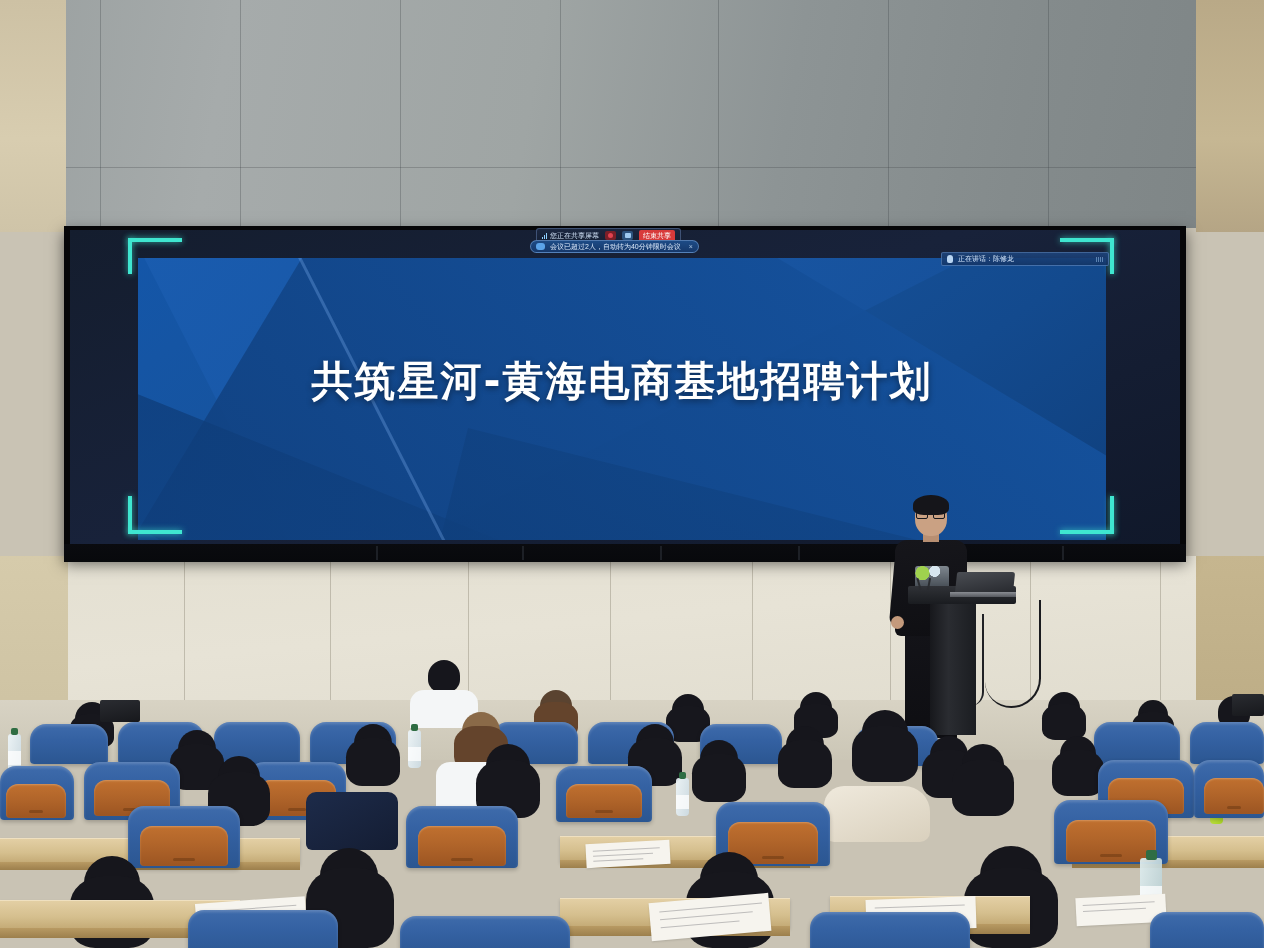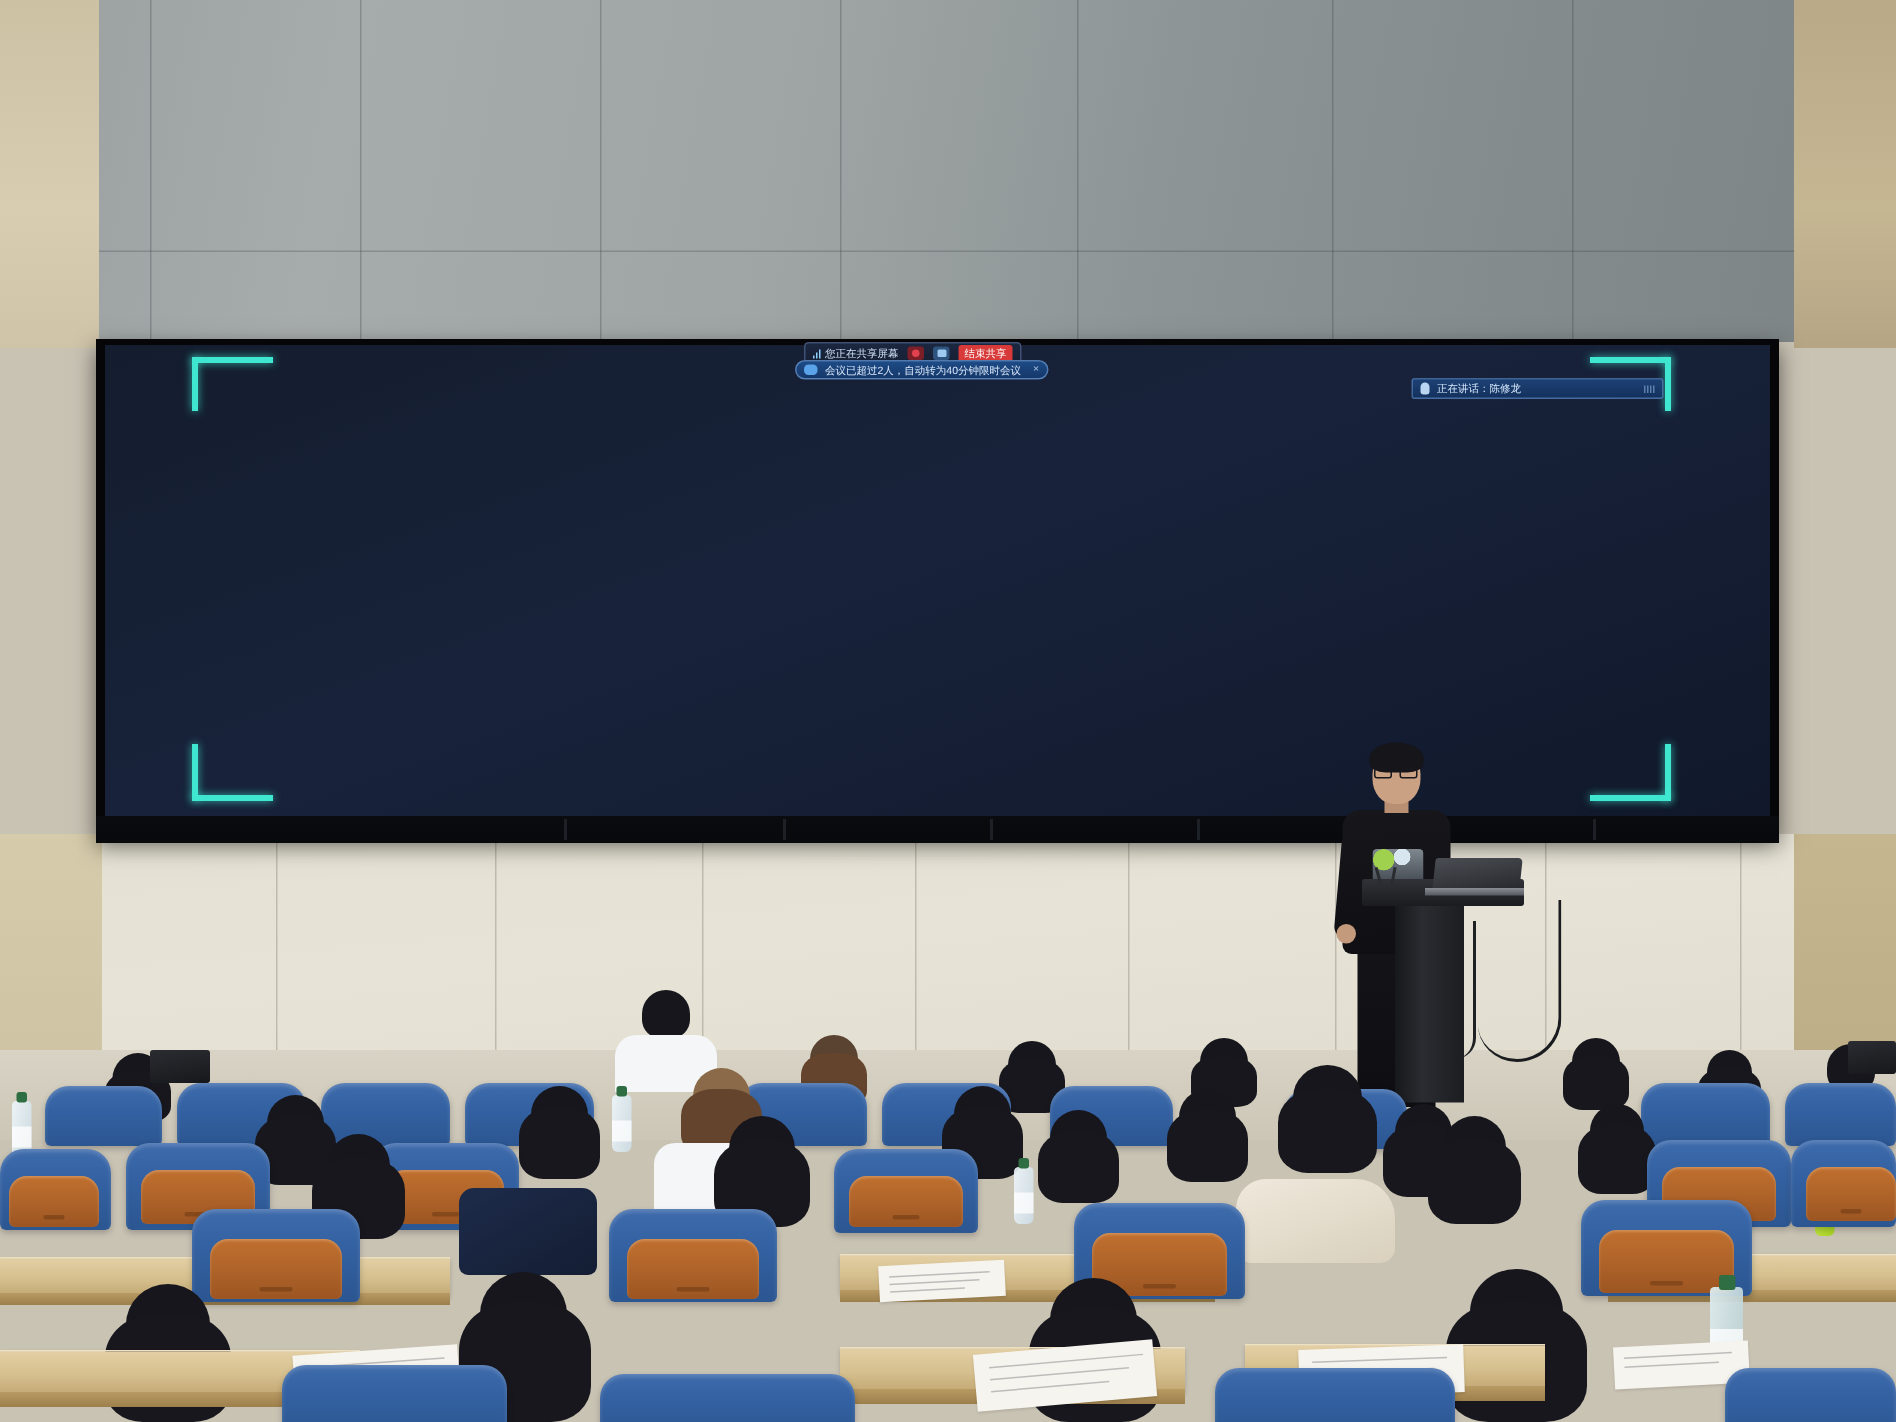--- a/index.html
+++ b/index.html
@@ -395,20 +395,28 @@
   <div class="wall-lower-seam" style="left:468px"></div>
   <div class="wall-lower-seam" style="left:610px"></div>
   <div class="wall-lower-seam" style="left:752px"></div>
   <div class="wall-lower-seam" style="left:890px"></div>
   <div class="wall-lower-seam" style="left:1030px"></div>
   <div class="wall-lower-seam" style="left:1160px"></div>
 
   <div class="led-frame"></div>
   <div class="led-inner"></div>
 
+  <div class="slide">
+    <div class="slide-shape-a"></div>
+    <div class="slide-shape-b"></div>
+    <div class="slide-shape-c"></div>
+    <div class="slide-shape-d"></div>
+    <div class="slide-edge"></div>
+    <div class="slide-title">共筑星河-黄海电商基地招聘计划</div>
+  </div>
 
   <div class="bracket">
     <i class="br-h" style="left:128px; top:238px; width:54px;"></i>
     <i class="br-v" style="left:128px; top:238px; height:36px;"></i>
   </div>
   <div class="bracket">
     <i class="br-h" style="left:1060px; top:238px; width:54px;"></i>
     <i class="br-v" style="left:1110px; top:238px; height:36px;"></i>
   </div>
   <div class="bracket">

